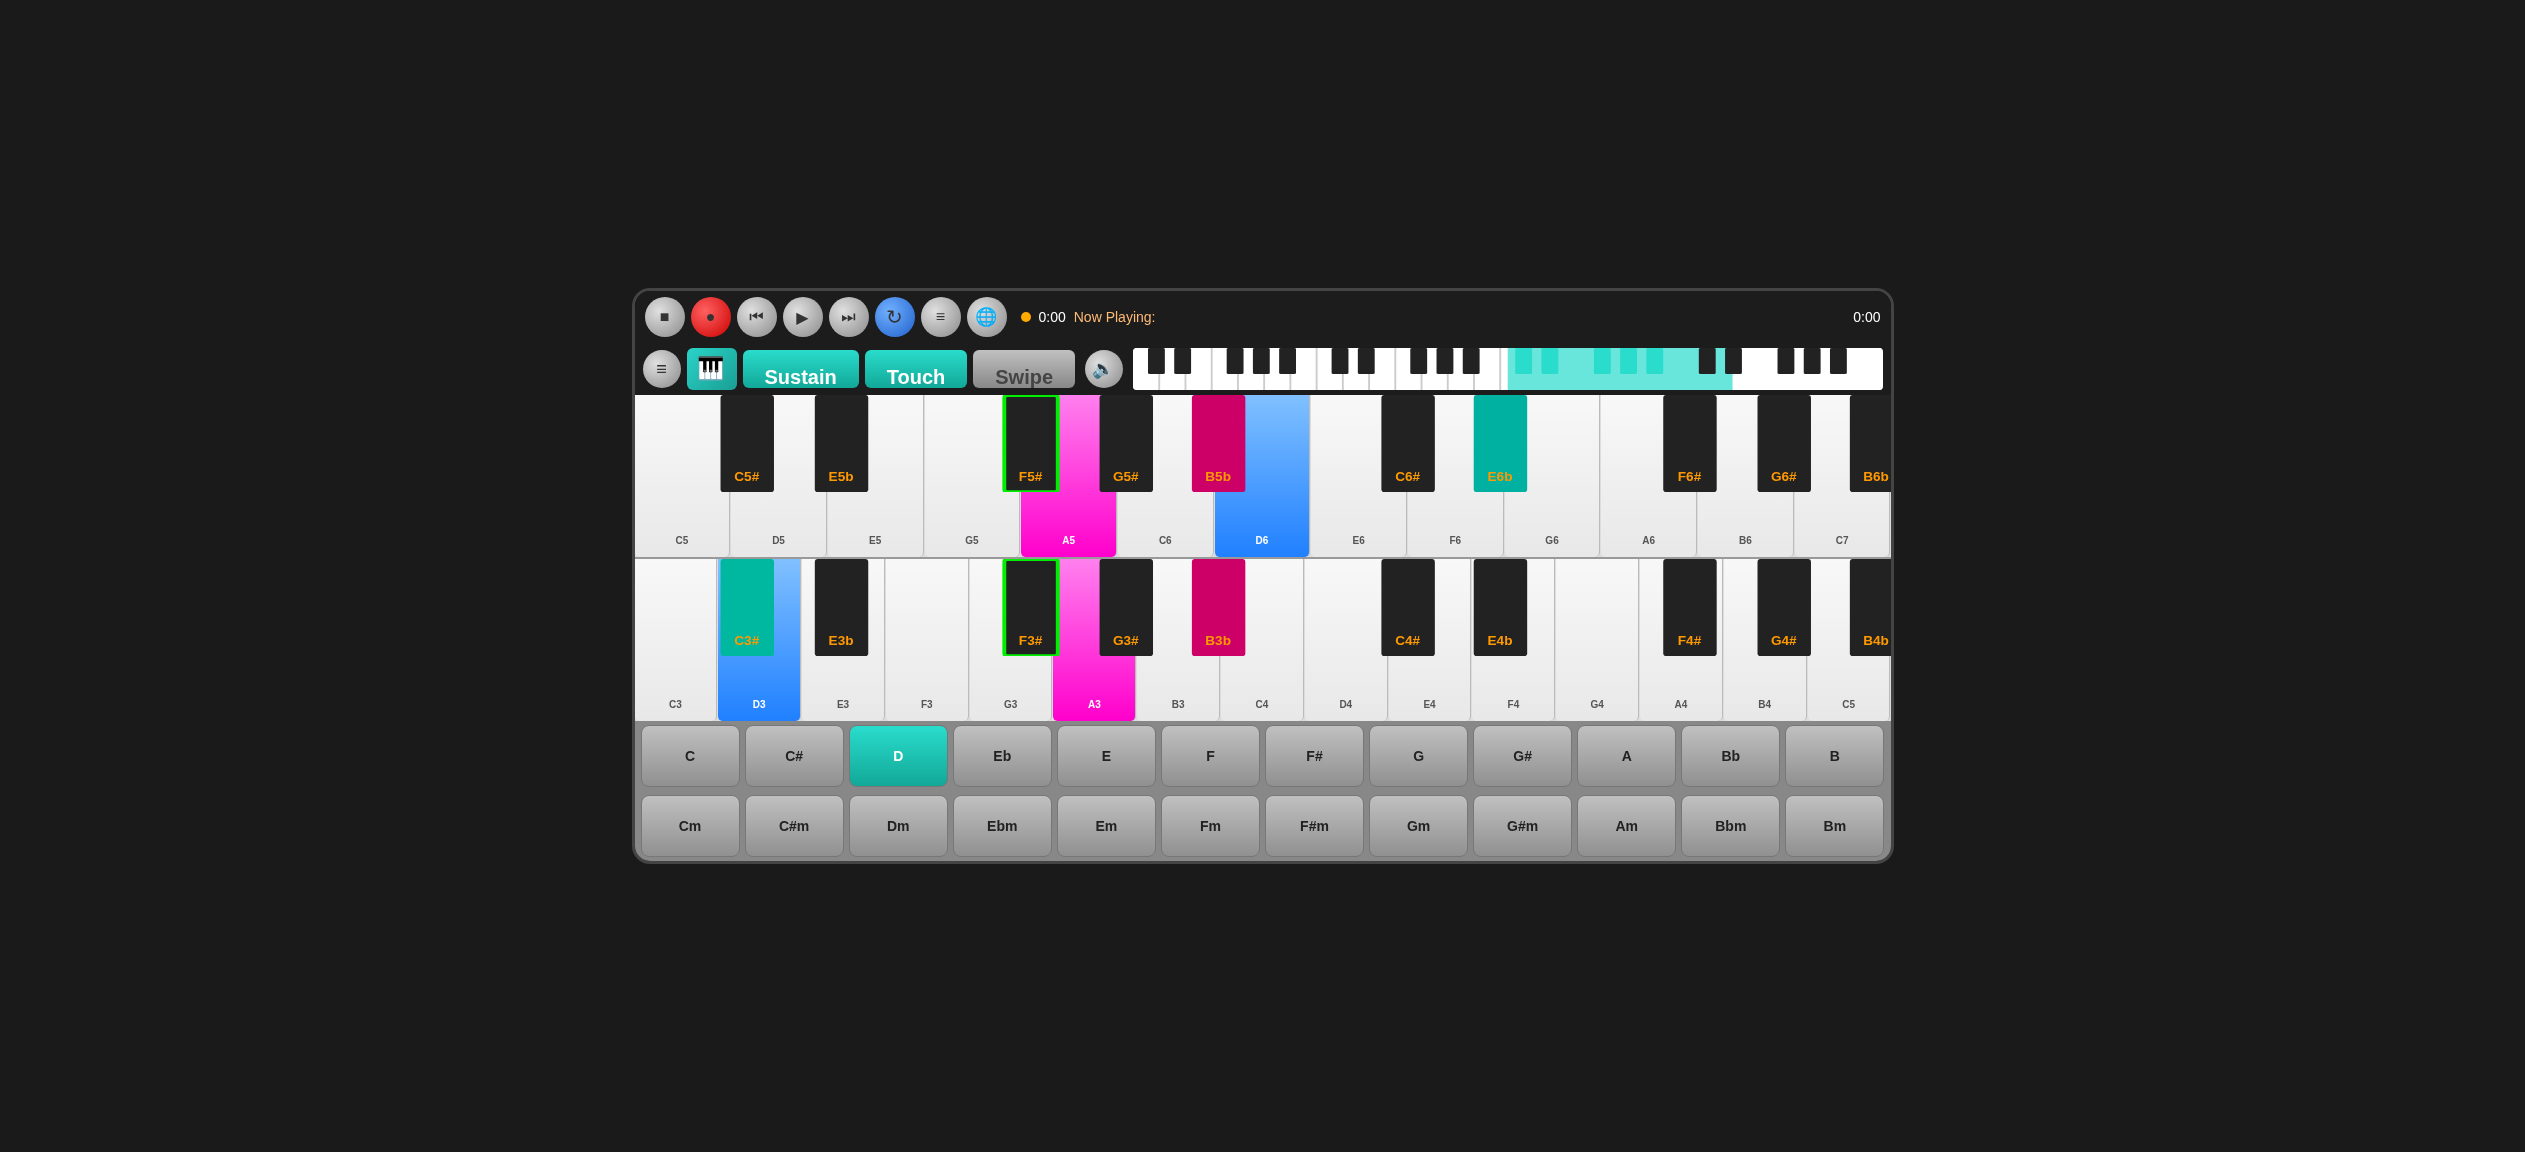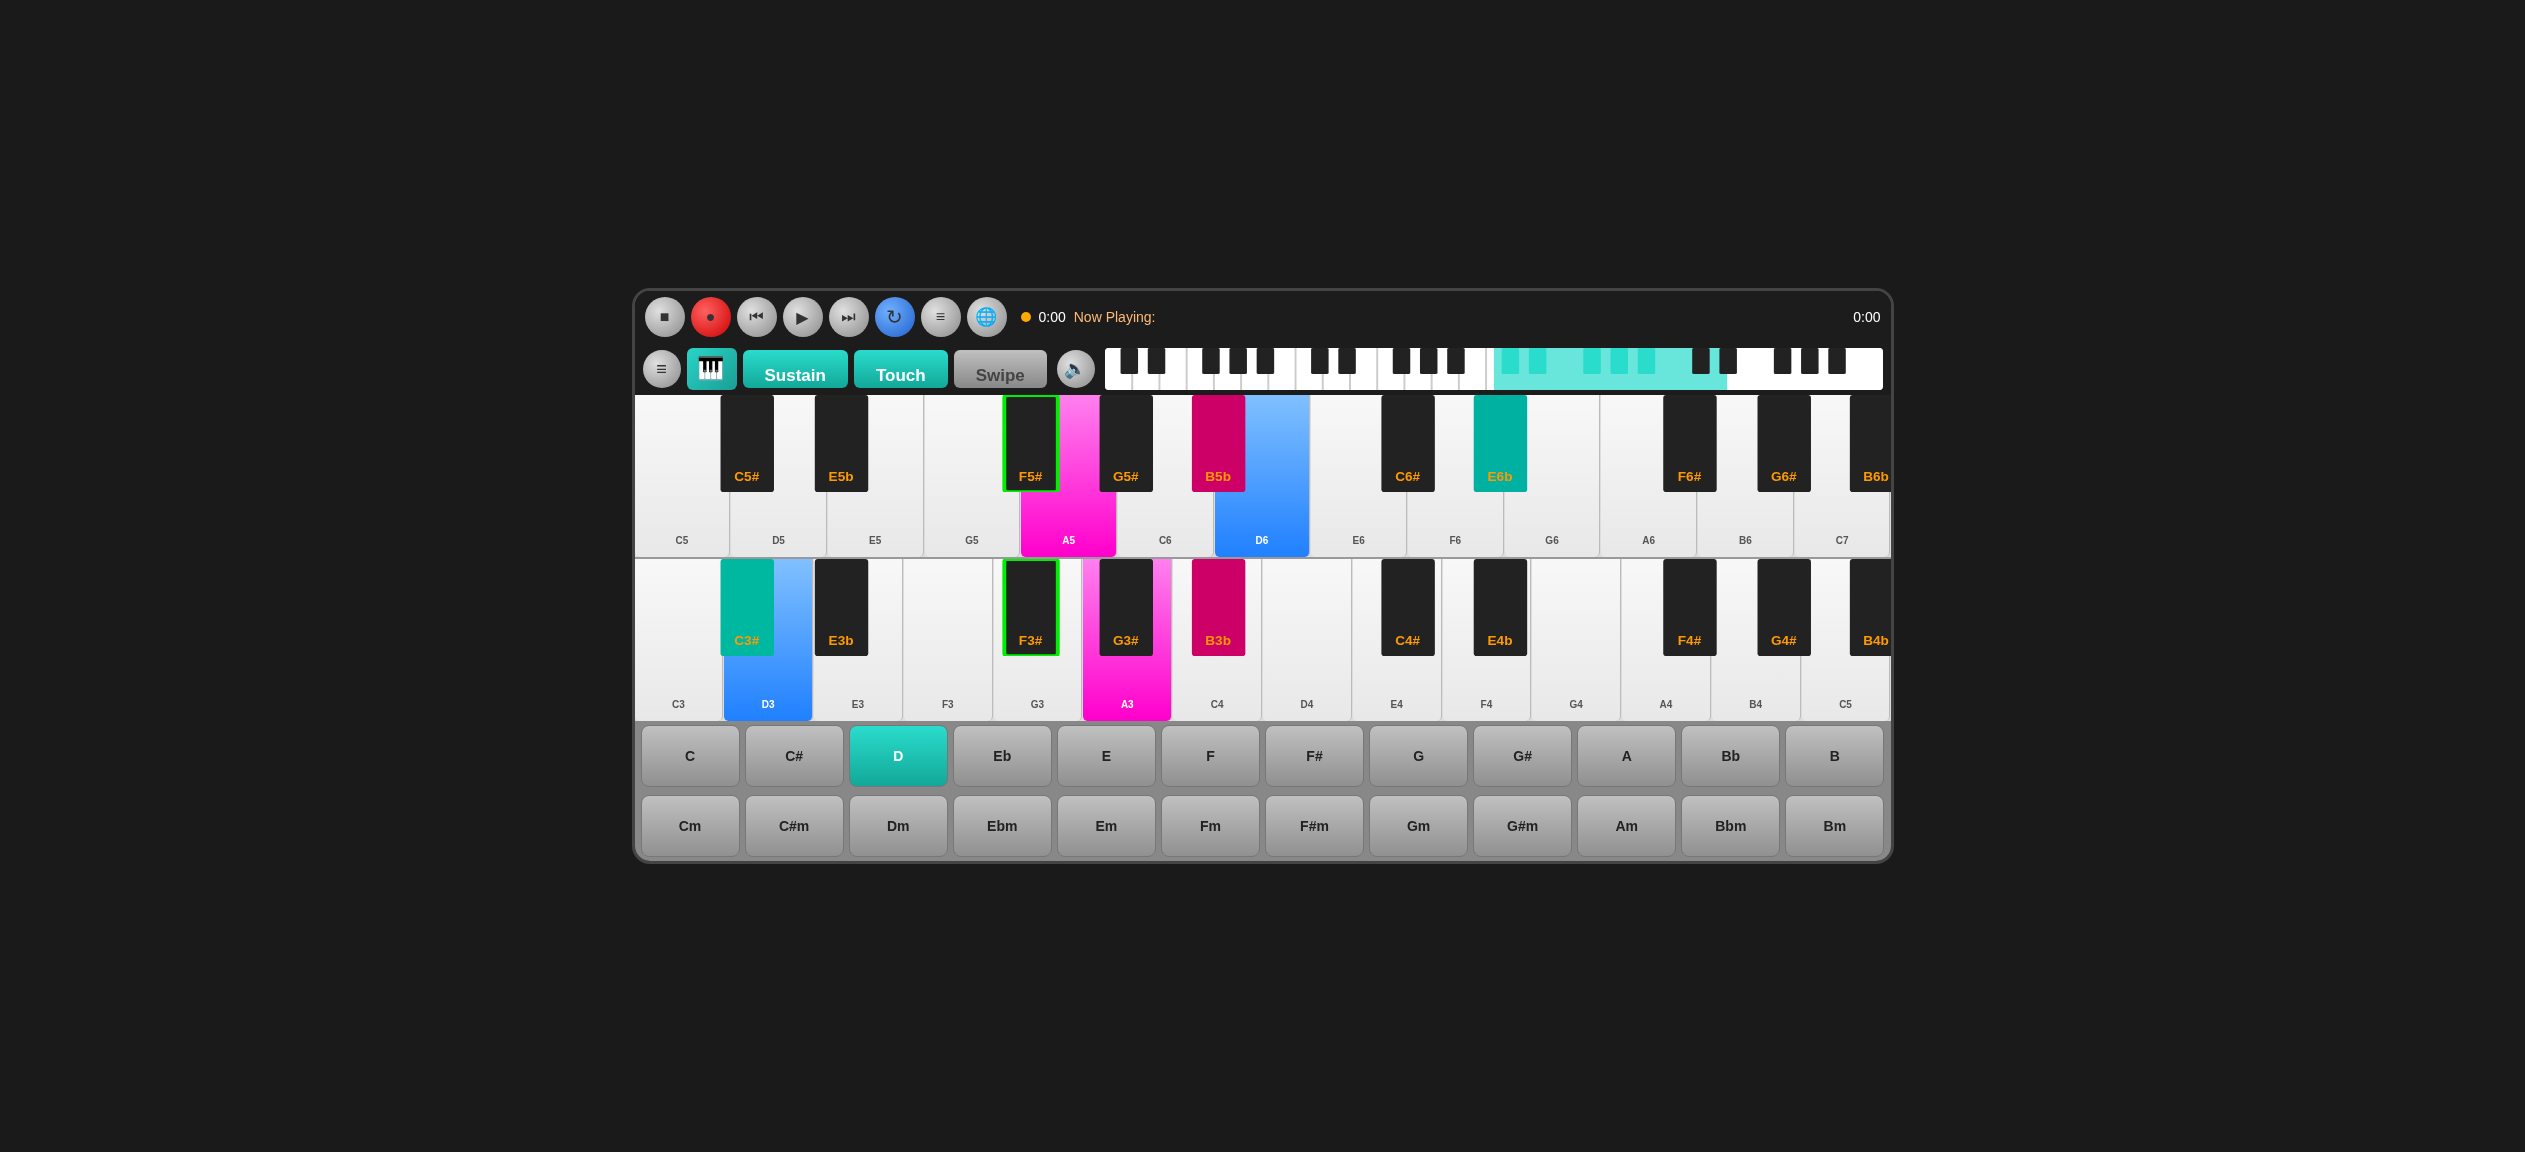--- a/index.html
+++ b/index.html
@@ -109,21 +109,21 @@
       font-size: 22px;
       cursor: pointer;
       flex-shrink: 0;
     }
     .mode-btn {
       height: 38px;
       padding: 16px 22px;
       border-radius: 6px;
       border: none;
       cursor: pointer;
-      font-size: 17px;
+      font-size: 20px;
       font-weight: bold;
       color: #fff;
     }
     .mode-btn.sustain { background: linear-gradient(180deg, #2adccc, #12a898); }
     .mode-btn.touch { background: linear-gradient(180deg, #2adccc, #12a898); }
     .mode-btn.swipe { background: linear-gradient(180deg, #c0c0c0, #888); color: #444; }
     .volume-btn {
       width: 38px;
       height: 38px;
       border-radius: 50%;
@@ -404,20 +404,23 @@
             <span class="wlabel">E3</span>
           </div>
         <div class="wkey">
             <span class="wlabel">F3</span>
           </div>
         <div class="wkey">
             <span class="wlabel">G3</span>
           </div>
         <div class="wkey pink">
             <span class="wlabel" style="color:#fff;">A3</span>
+          </div>
+        <div class="wkey">
+            <span class="wlabel">B3</span>
           </div>
         <div class="wkey">
             <span class="wlabel">C4</span>
           </div>
         <div class="wkey">
             <span class="wlabel">D4</span>
           </div>
         <div class="wkey">
             <span class="wlabel">E4</span>
           </div>

